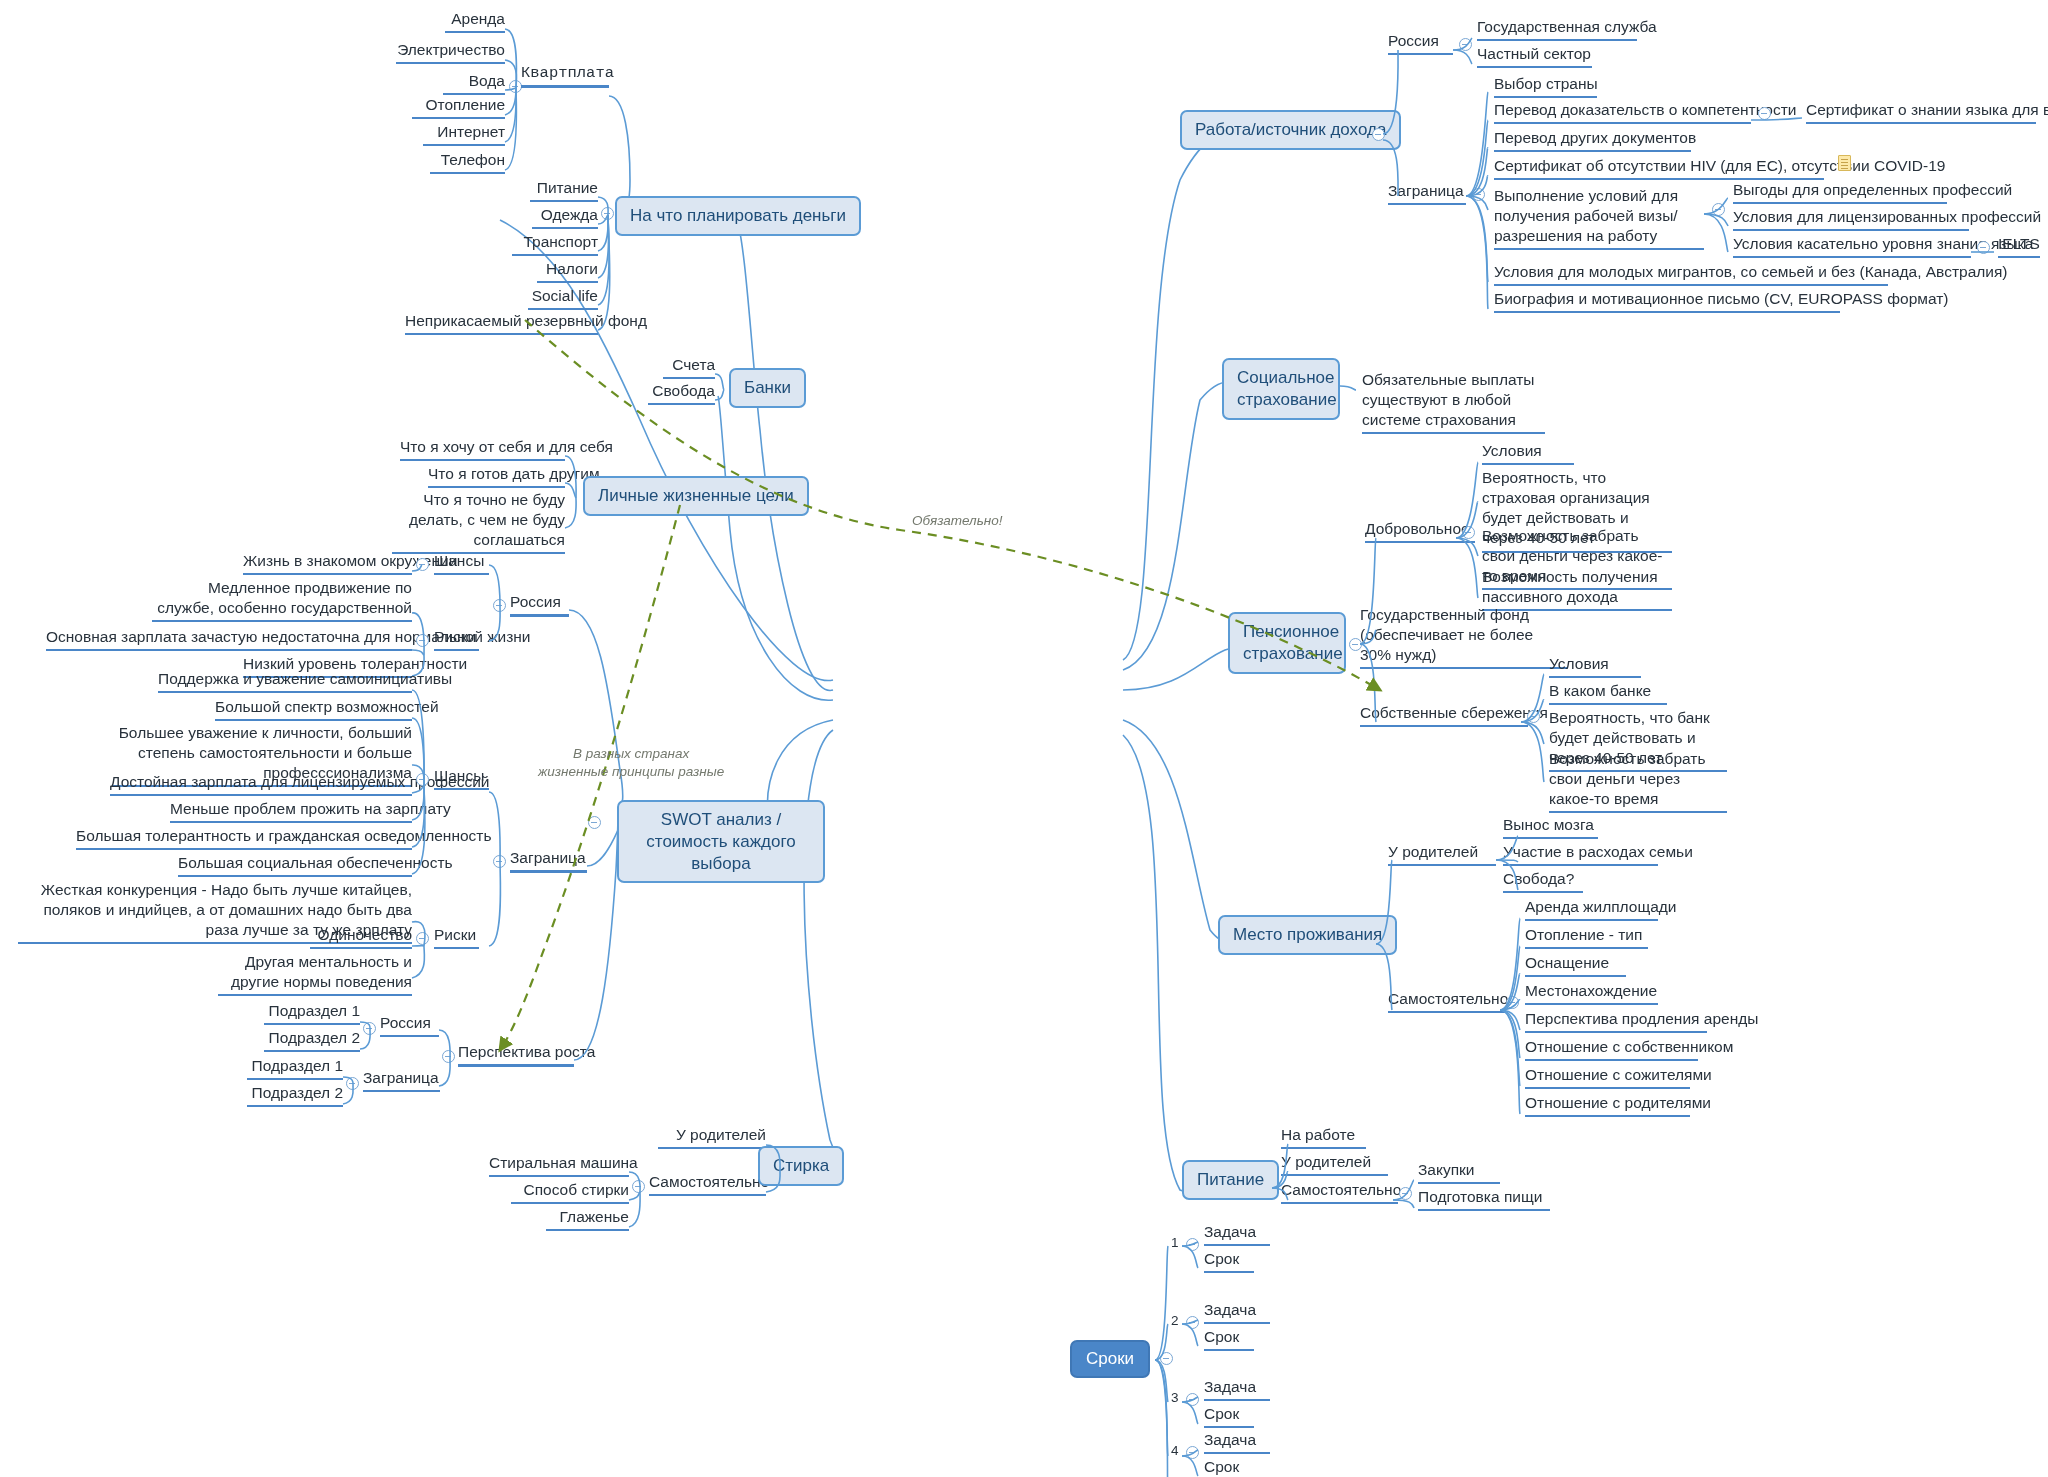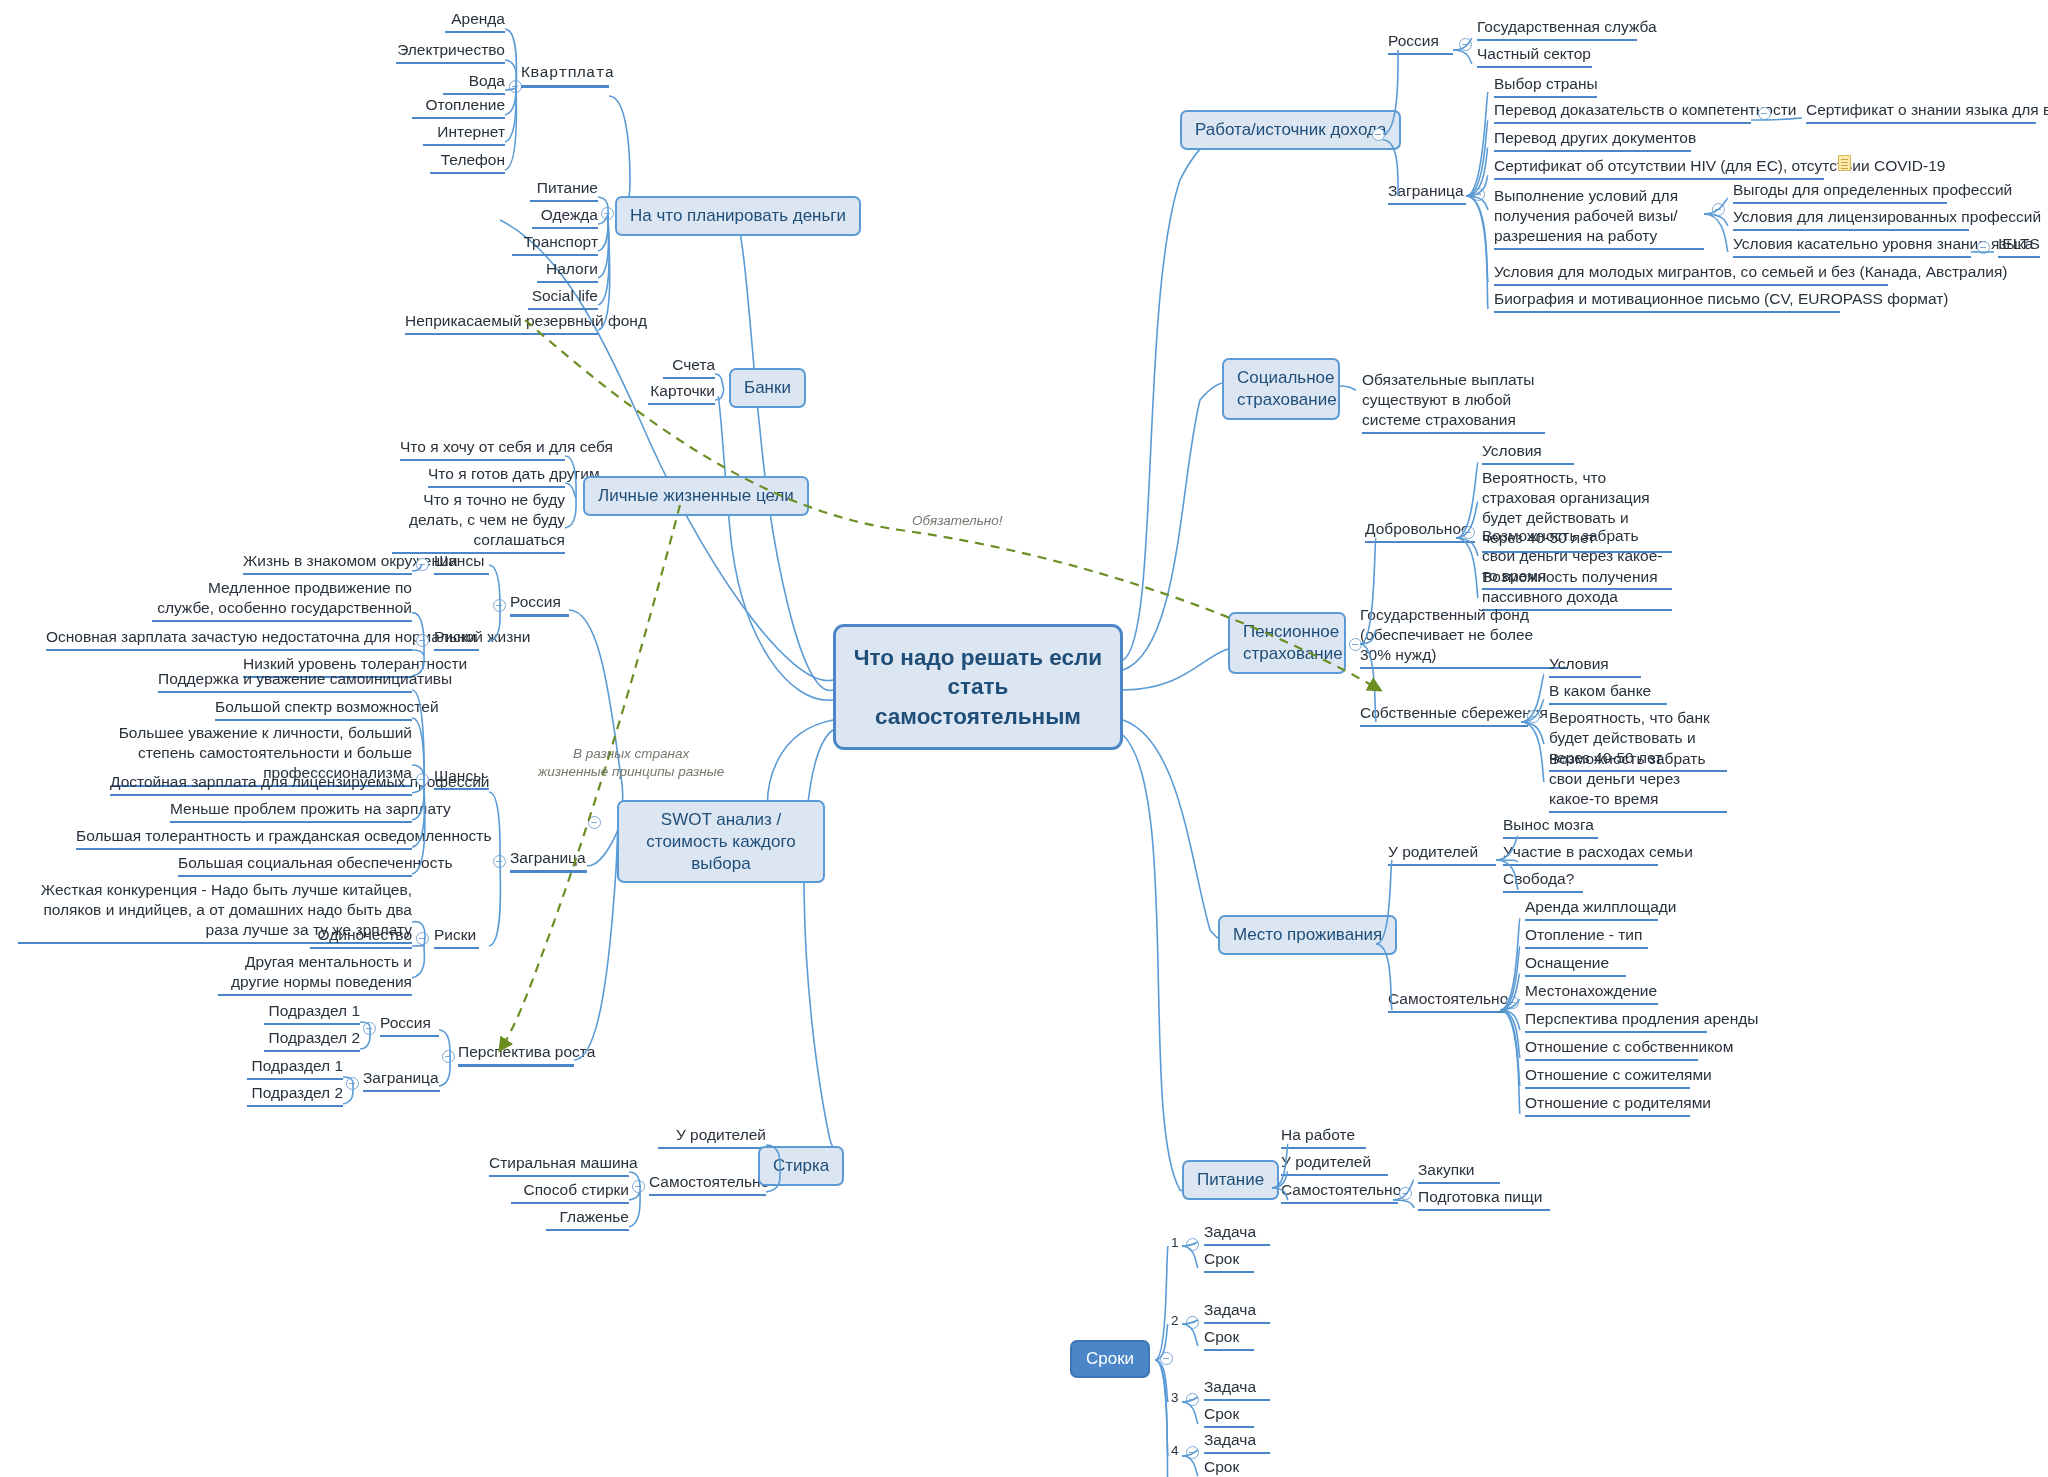--- a/index.html
+++ b/index.html
@@ -136,21 +136,20 @@
       <path d="M833 730 C 790 760, 800 1000, 830 1140 C 845 1170, 800 1175, 760 1175"></path>
 
       <path d="M1123 660 C 1160 640, 1140 300, 1180 180 C 1200 140, 1220 130, 1240 128"></path>
       <path d="M1123 670 C 1180 650, 1180 480, 1200 400 C 1215 382, 1225 382, 1228 382"></path>
       <path d="M1123 690 C 1180 690, 1200 660, 1225 650 C 1230 648, 1234 648, 1236 648"></path>
       <path d="M1123 720 C 1180 740, 1190 860, 1210 930 C 1218 940, 1222 941, 1226 941"></path>
       <path d="M1123 735 C 1180 790, 1140 1120, 1180 1190 C 1195 1196, 1205 1196, 1210 1196"></path>
     </g>
   </svg>
 
-  <div id="central">Что надо решать если стать самостоятельным</div>
 
   <div class="node tar" style="left:445px; top:9px; width:60px;">Аренда</div>
   <div class="node tar" style="left:396px; top:40px; width:109px;">Электричество</div>
   <div class="node tar" style="left:443px; top:71px; width:62px;">Вода</div>
   <div class="node tar" style="left:412px; top:95px; width:93px;">Отопление</div>
   <div class="node tar" style="left:423px; top:122px; width:82px;">Интернет</div>
   <div class="node tar" style="left:430px; top:150px; width:75px;">Телефон</div>
   <div class="tog" style="left:509px; top:80px;"></div>
   <div class="node lvl2" style="left:521px; top:63px; width:88px;font-family:Liberation Mono, monospace;">Квартплата</div>
 
@@ -181,21 +180,21 @@
       <path d="M598 197 C 610 198, 608 210, 608 215"></path>
       <path d="M598 224 C 606 224, 606 216, 608 215"></path>
       <path d="M598 251 C 610 248, 608 222, 608 215"></path>
       <path d="M598 278 C 612 274, 608 226, 608 215"></path>
       <path d="M598 305 C 614 300, 608 230, 608 215"></path>
       <path d="M598 330 C 616 326, 608 236, 608 215"></path>
     </g>
   </svg>
 
   <div class="node tar" style="left:663px; top:355px; width:52px;">Счета</div>
-  <div class="node tar" style="left:648px; top:381px; width:67px;">Карточки</div>
+  <div class="node tar" style="left:648px; top:381px; width:67px;">Свобода</div>
   <div class="boxnode" style="left:729px; top:368px;">Банки</div>
   <svg class="links" viewBox="0 0 2048 1477">
     <g fill="none" stroke="#5b9bd5" stroke-width="1.6">
       <path d="M715 374 C 724 374, 722 388, 724 390"></path>
       <path d="M715 400 C 724 400, 722 392, 724 390"></path>
     </g>
   </svg>
 
   <div class="node tar" style="left:400px; top:437px; width:165px;">Что я хочу от себя и для себя</div>
   <div class="node tar" style="left:428px; top:464px; width:137px;">Что я готов дать другим</div>

